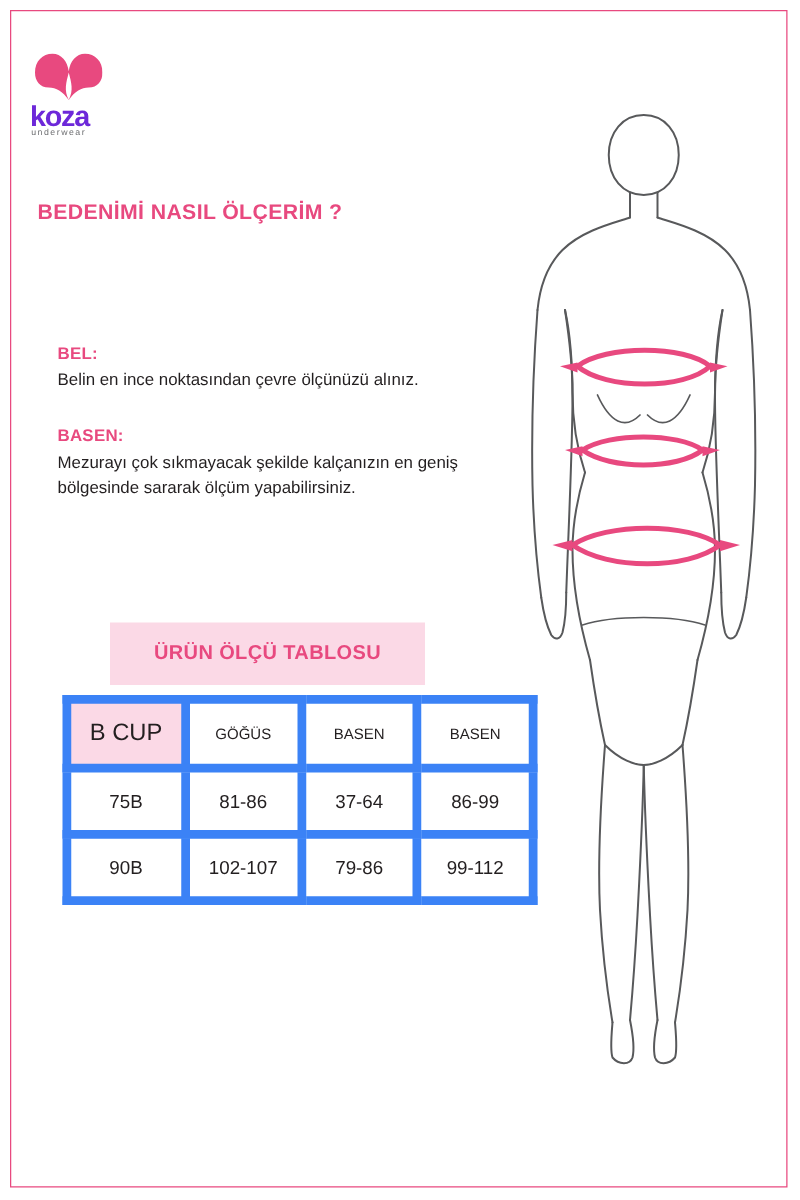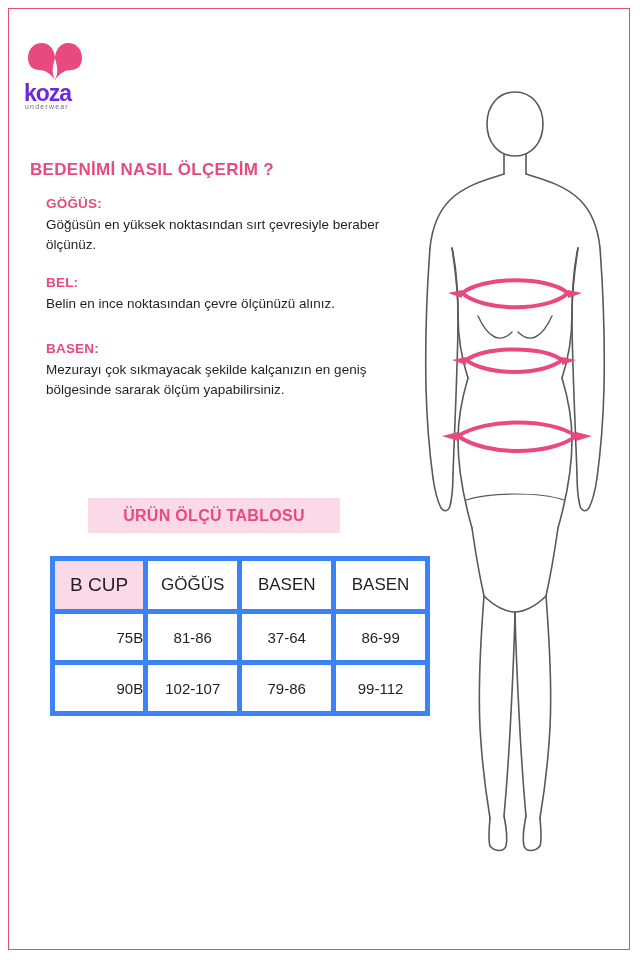--- a/index.html
+++ b/index.html
@@ -99,21 +99,21 @@
   #block-gogus { top: 196px; }
   #block-bel   { top: 275px; }
   #block-basen { top: 341px; }
 
   
   .table-title {
     position: absolute;
     left: 88px;
     top: 498px;
     width: 252px;
-    height: 35px;
+    height: 50px;
     background: #fbd9e6;
     display: flex;
     align-items: center;
     justify-content: center;
   }
   .table-title span {
     font-size: 16px;
     font-weight: bold;
     color: #e8497f;
     letter-spacing: 0.3px;
@@ -121,37 +121,37 @@
 
   
   .size-table {
     position: absolute;
     left: 50px;
     top: 556px;
     border-collapse: collapse;
     width: 380px;
   }
   .size-table td, .size-table th {
-    border: 5px solid #3b82f6;
+    border: 7px solid #3b82f6;
     text-align: center;
     font-size: 15px;
     color: #231f20;
     font-weight: normal;
     height: 46px;
     padding: 0;
   }
   .size-table thead th {
-    font-size: 17px;
+    font-size: 12px;
     height: 48px;
   }
   .size-table thead th:first-child {
     background: #fbd9e6;
     font-size: 19px;
   }
-  .size-table tbody td:first-child { width: 90px; text-align: right; }
+  .size-table tbody td:first-child { width: 90px; }
   .size-table col.c1 { width: 95px; }
   .size-table col.c2 { width: 95px; }
   .size-table col.c3 { width: 95px; }
   .size-table col.c4 { width: 95px; }
 
   
   .figure {
     position: absolute;
     left: 400px;
     top: 88px;
@@ -170,24 +170,20 @@
     <svg class="logo-mark" viewBox="0 0 54 44">
       <path d="M27 40 C22 33 17 30 11 30 C4 30 0 25 0 18 C0 9 6 3 14 3 C21 3 26 9 27 17 C28 9 33 3 40 3 C48 3 54 9 54 18 C54 25 50 30 43 30 C37 30 32 33 27 40 Z" fill="#e8497f"></path>
       <path d="M27 18 C25 26 23 32 27 40 C31 32 29 26 27 18 Z" fill="#ffffff"></path>
     </svg>
     <div class="logo-text">koza</div>
     <div class="logo-sub">underwear</div>
   </div>
 
   <div class="howto-title">BEDENİMİ NASIL ÖLÇERİM ?</div>
 
-  <div class="measure-block" id="block-gogus">
-    <p class="m-label">GÖĞÜS:</p>
-    <p class="m-text">Göğüsün en yüksek noktasından sırt çevresiyle beraber ölçünüz.</p>
-  </div>
 
   <div class="measure-block" id="block-basen">
     <p class="m-label">BASEN:</p>
     <p class="m-text">Mezurayı çok sıkmayacak şekilde kalçanızın en geniş bölgesinde sararak ölçüm yapabilirsiniz.</p>
   </div>
 
   <div class="measure-block" id="block-bel">
     <p class="m-label">BEL:</p>
     <p class="m-text">Belin en ince noktasından çevre ölçünüzü alınız.</p>
   </div>

